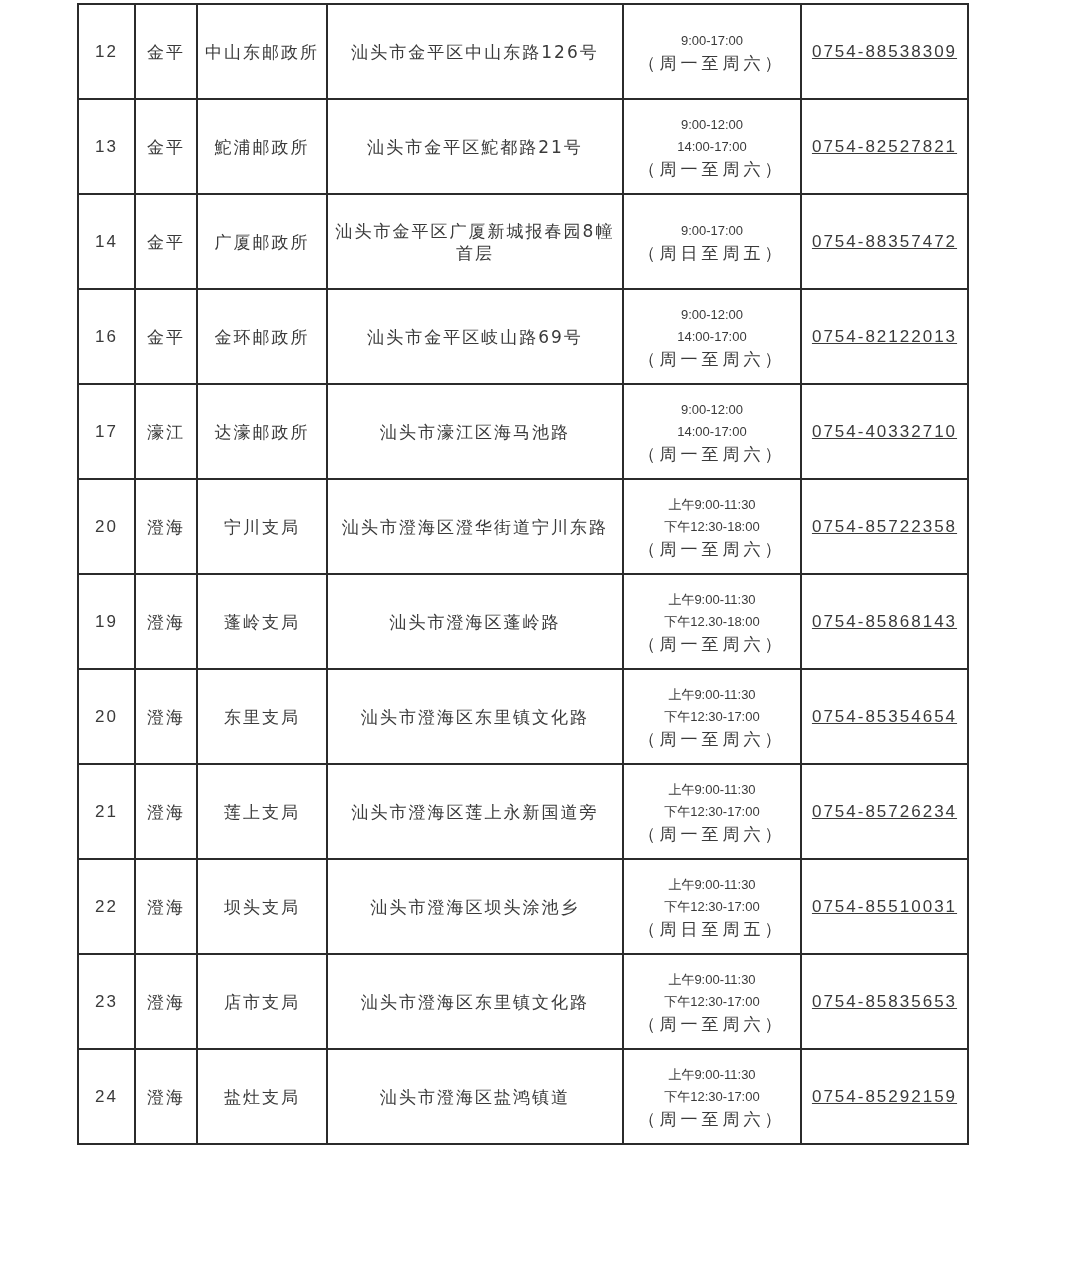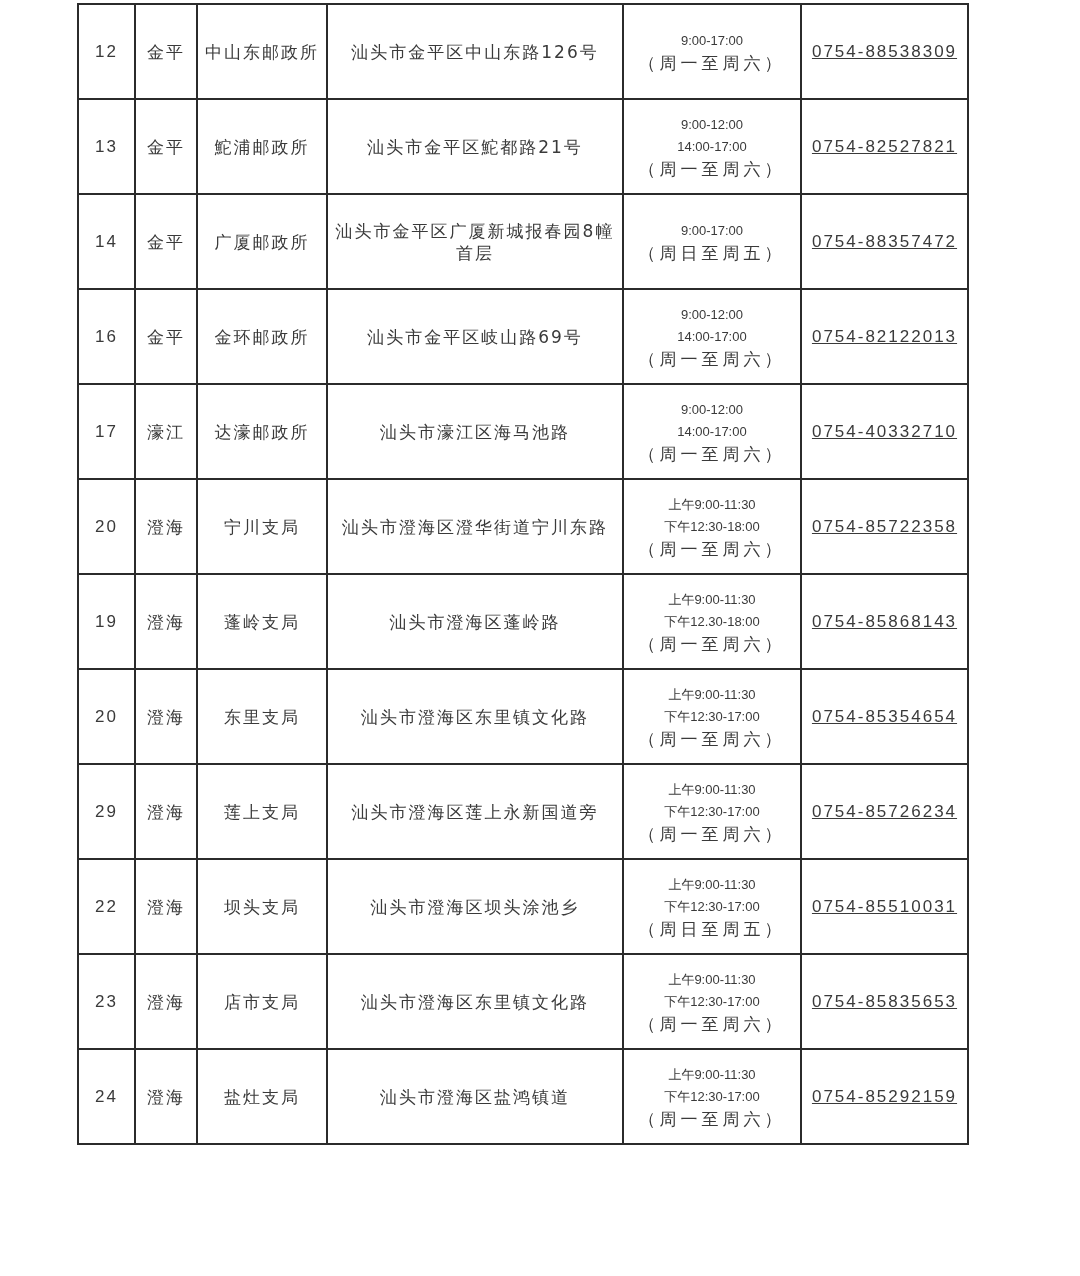--- a/index.html
+++ b/index.html
@@ -126,21 +126,21 @@
         <td class="c-name">东里支局</td>
         <td class="c-addr">汕头市澄海区东里镇文化路</td>
         <td class="c-hours">
           <span class="ln num">上午9:00-11:30</span>
           <span class="ln num">下午12:30-17:00</span>
           <span class="ln days">（周一至周六）</span>
         </td>
         <td class="c-phone">0754-85354654</td>
       </tr>
       <tr>
-        <td class="c-no">29</td>
+        <td class="c-no">21</td>
         <td class="c-dist">澄海</td>
         <td class="c-name">莲上支局</td>
         <td class="c-addr">汕头市澄海区莲上永新国道旁</td>
         <td class="c-hours">
           <span class="ln num">上午9:00-11:30</span>
           <span class="ln num">下午12:30-17:00</span>
           <span class="ln days">（周一至周六）</span>
         </td>
         <td class="c-phone">0754-85726234</td>
       </tr>

